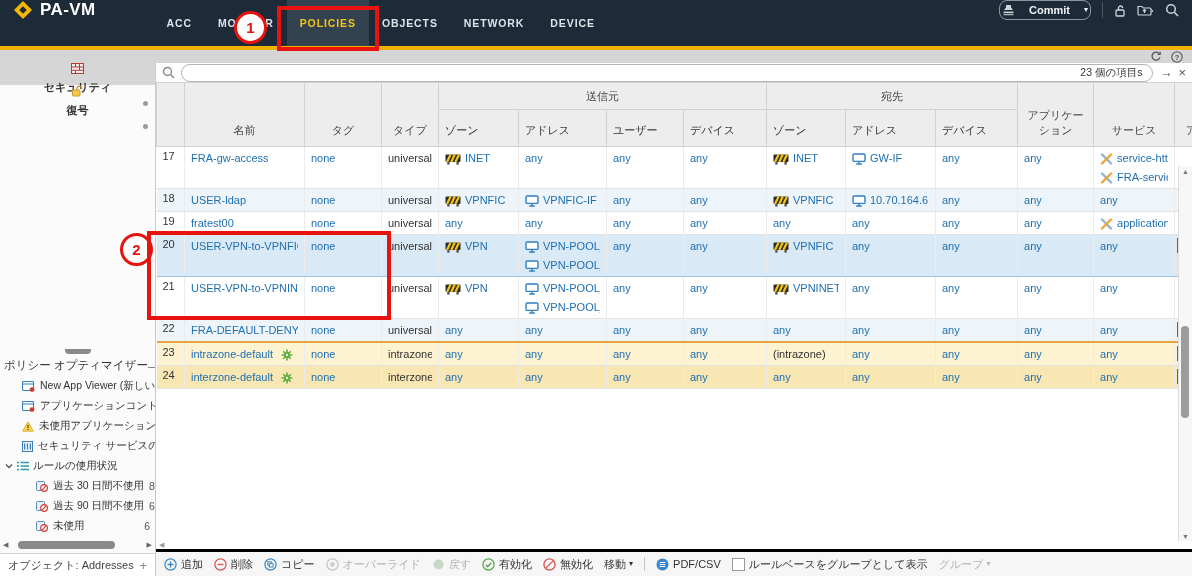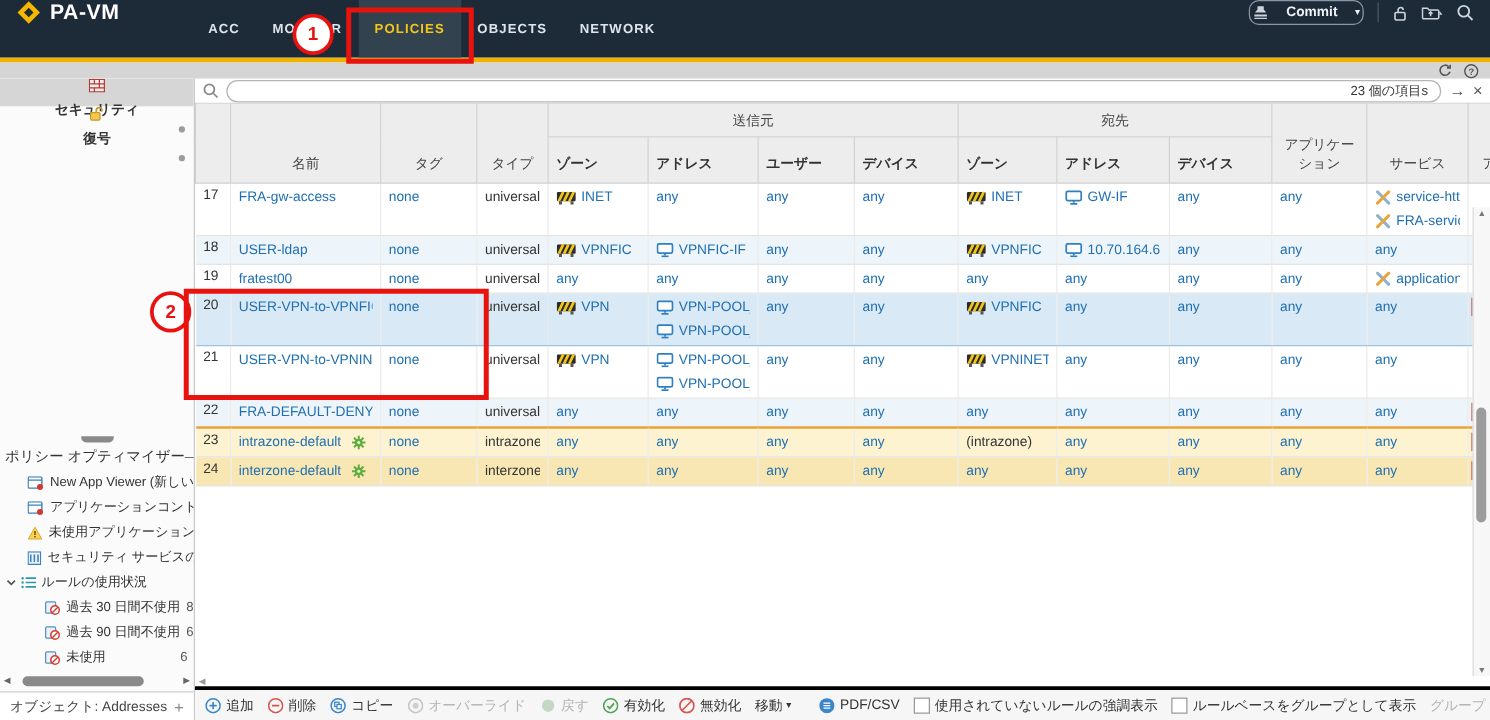--- a/index.html
+++ b/index.html
@@ -48,21 +48,21 @@
 
   
   .main{flex:1;display:flex;flex-direction:column;position:relative;background:#fff;min-width:0;}
   .searchrow{height:19px;display:flex;align-items:center;padding:0 6px;gap:6px;}
   .search-pill{flex:1;height:16px;border:1px solid #b5b5b5;border-radius:9px;background:#fff;display:flex;
                align-items:center;justify-content:flex-end;padding:0 10px;font-size:10.5px;color:#333;}
   .srtool{color:#555;font-size:13px;line-height:1;}
 
   .tgrid{flex:1;position:relative;overflow:hidden;}
   table{border-collapse:collapse;table-layout:fixed;width:1037px;font-size:11px;}
-  thead td{background:#ededed;border:1px solid #d2d2d2;color:#333;font-weight:bold;padding:2px 6px;}
+  thead td{background:#ededed;border:1px solid #d2d2d2;color:#333;font-weight:normal;padding:2px 6px;}
   thead tr.grp td{height:22px;text-align:center;font-weight:normal;color:#444;}
   thead td.rsp{vertical-align:bottom;padding-bottom:8px;text-align:left;}
   thead tr.sub td{height:26px;vertical-align:bottom;padding-bottom:8px;}
   tbody td{border-bottom:1px solid #e4e4e4;border-right:1px solid #ececec;padding:3px 6px;vertical-align:top;}
   tbody td.numcell{color:#333;}
   tbody td.actcell{padding:3px 2px;}
   tr.alt td{background:#eef5fa;}
   tr.plain td{background:#fff;}
   tr.selected td{background:#d9e9f6;border-bottom:1px solid #9cc3e0;}
   tr.yellow1 td{background:#fdf3d0;}
@@ -113,20 +113,21 @@
         </svg>
     </span>
     <span>PA-VM</span>
   </div>
   <div class="menu">
       <div class="menu-item">ACC</div>
       <div class="menu-item">MONITOR</div>
       <div class="menu-item active">POLICIES</div>
       <div class="menu-item">OBJECTS</div>
       <div class="menu-item">NETWORK</div>
+      <div class="menu-item">DEVICE</div>
     </div>
   <div class="navright">
     <div class="commit-btn">
       <span class="ic">
         <svg width="13" height="12" viewBox="0 0 13 12">
             <path d="M4 1h5v2.5l2 2.5H2l2-2.5z" fill="#cdd5db"></path>
             <rect x="1.5" y="7.6" width="10" height="1.6" fill="#cdd5db"></rect>
             <rect x="1.5" y="10.2" width="10" height="1" fill="#cdd5db"></rect>
           </svg>
       </span>
@@ -913,24 +914,20 @@
           <span class="ic">
             <svg width="13" height="13" viewBox="0 0 13 13">
               <circle cx="6.5" cy="6.5" r="6" fill="#3a87c8"></circle>
               <path d="M3.8 4.5h5.4 M3.8 6.5h5.4 M3.8 8.5h5.4" stroke="#fff" stroke-width="1.1"></path>
             </svg>
           </span>
           <span>PDF/CSV</span>
         </div>
         <div class="fbtn">
           <span class="fcheck"></span>
-          <span>使用されていないルールの強調表示</span>
-        </div>
-        <div class="fbtn">
-          <span class="fcheck"></span>
           <span>ルールベースをグループとして表示</span>
         </div>
         <div class="fmenu disabled">
           <span>グループ</span>
           <span class="caret">▾</span>
         </div>
       </div>
   </div>
 </div>
 

